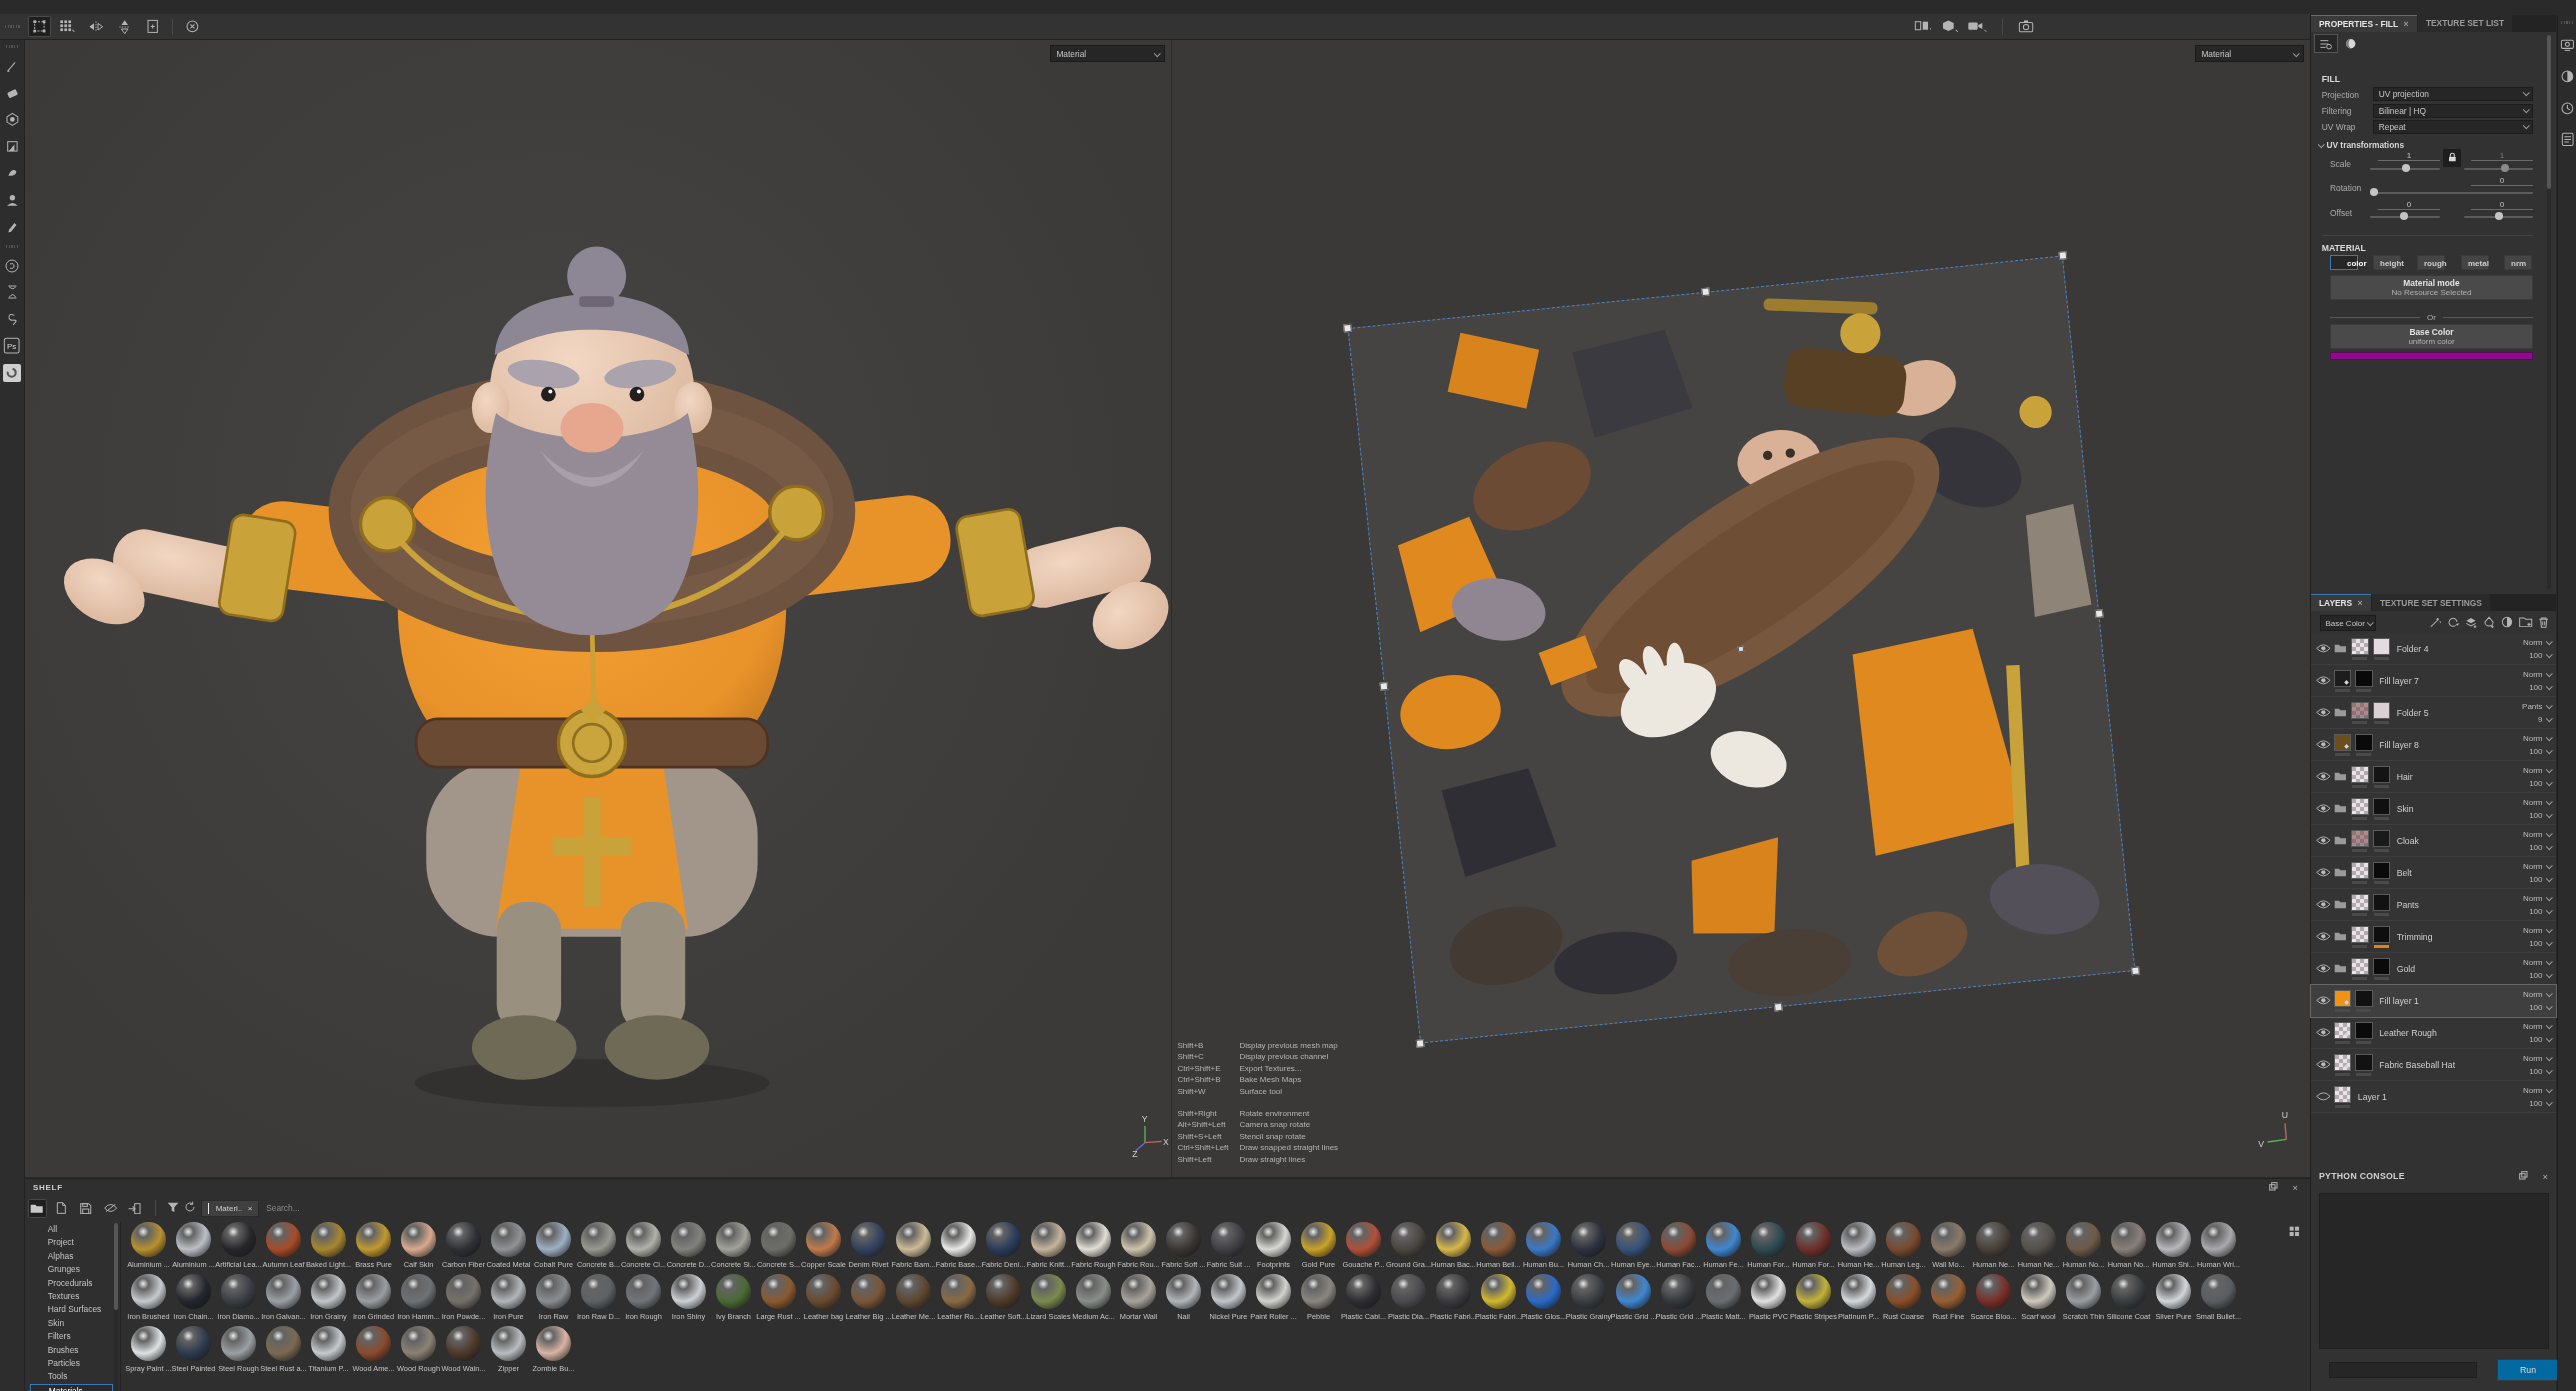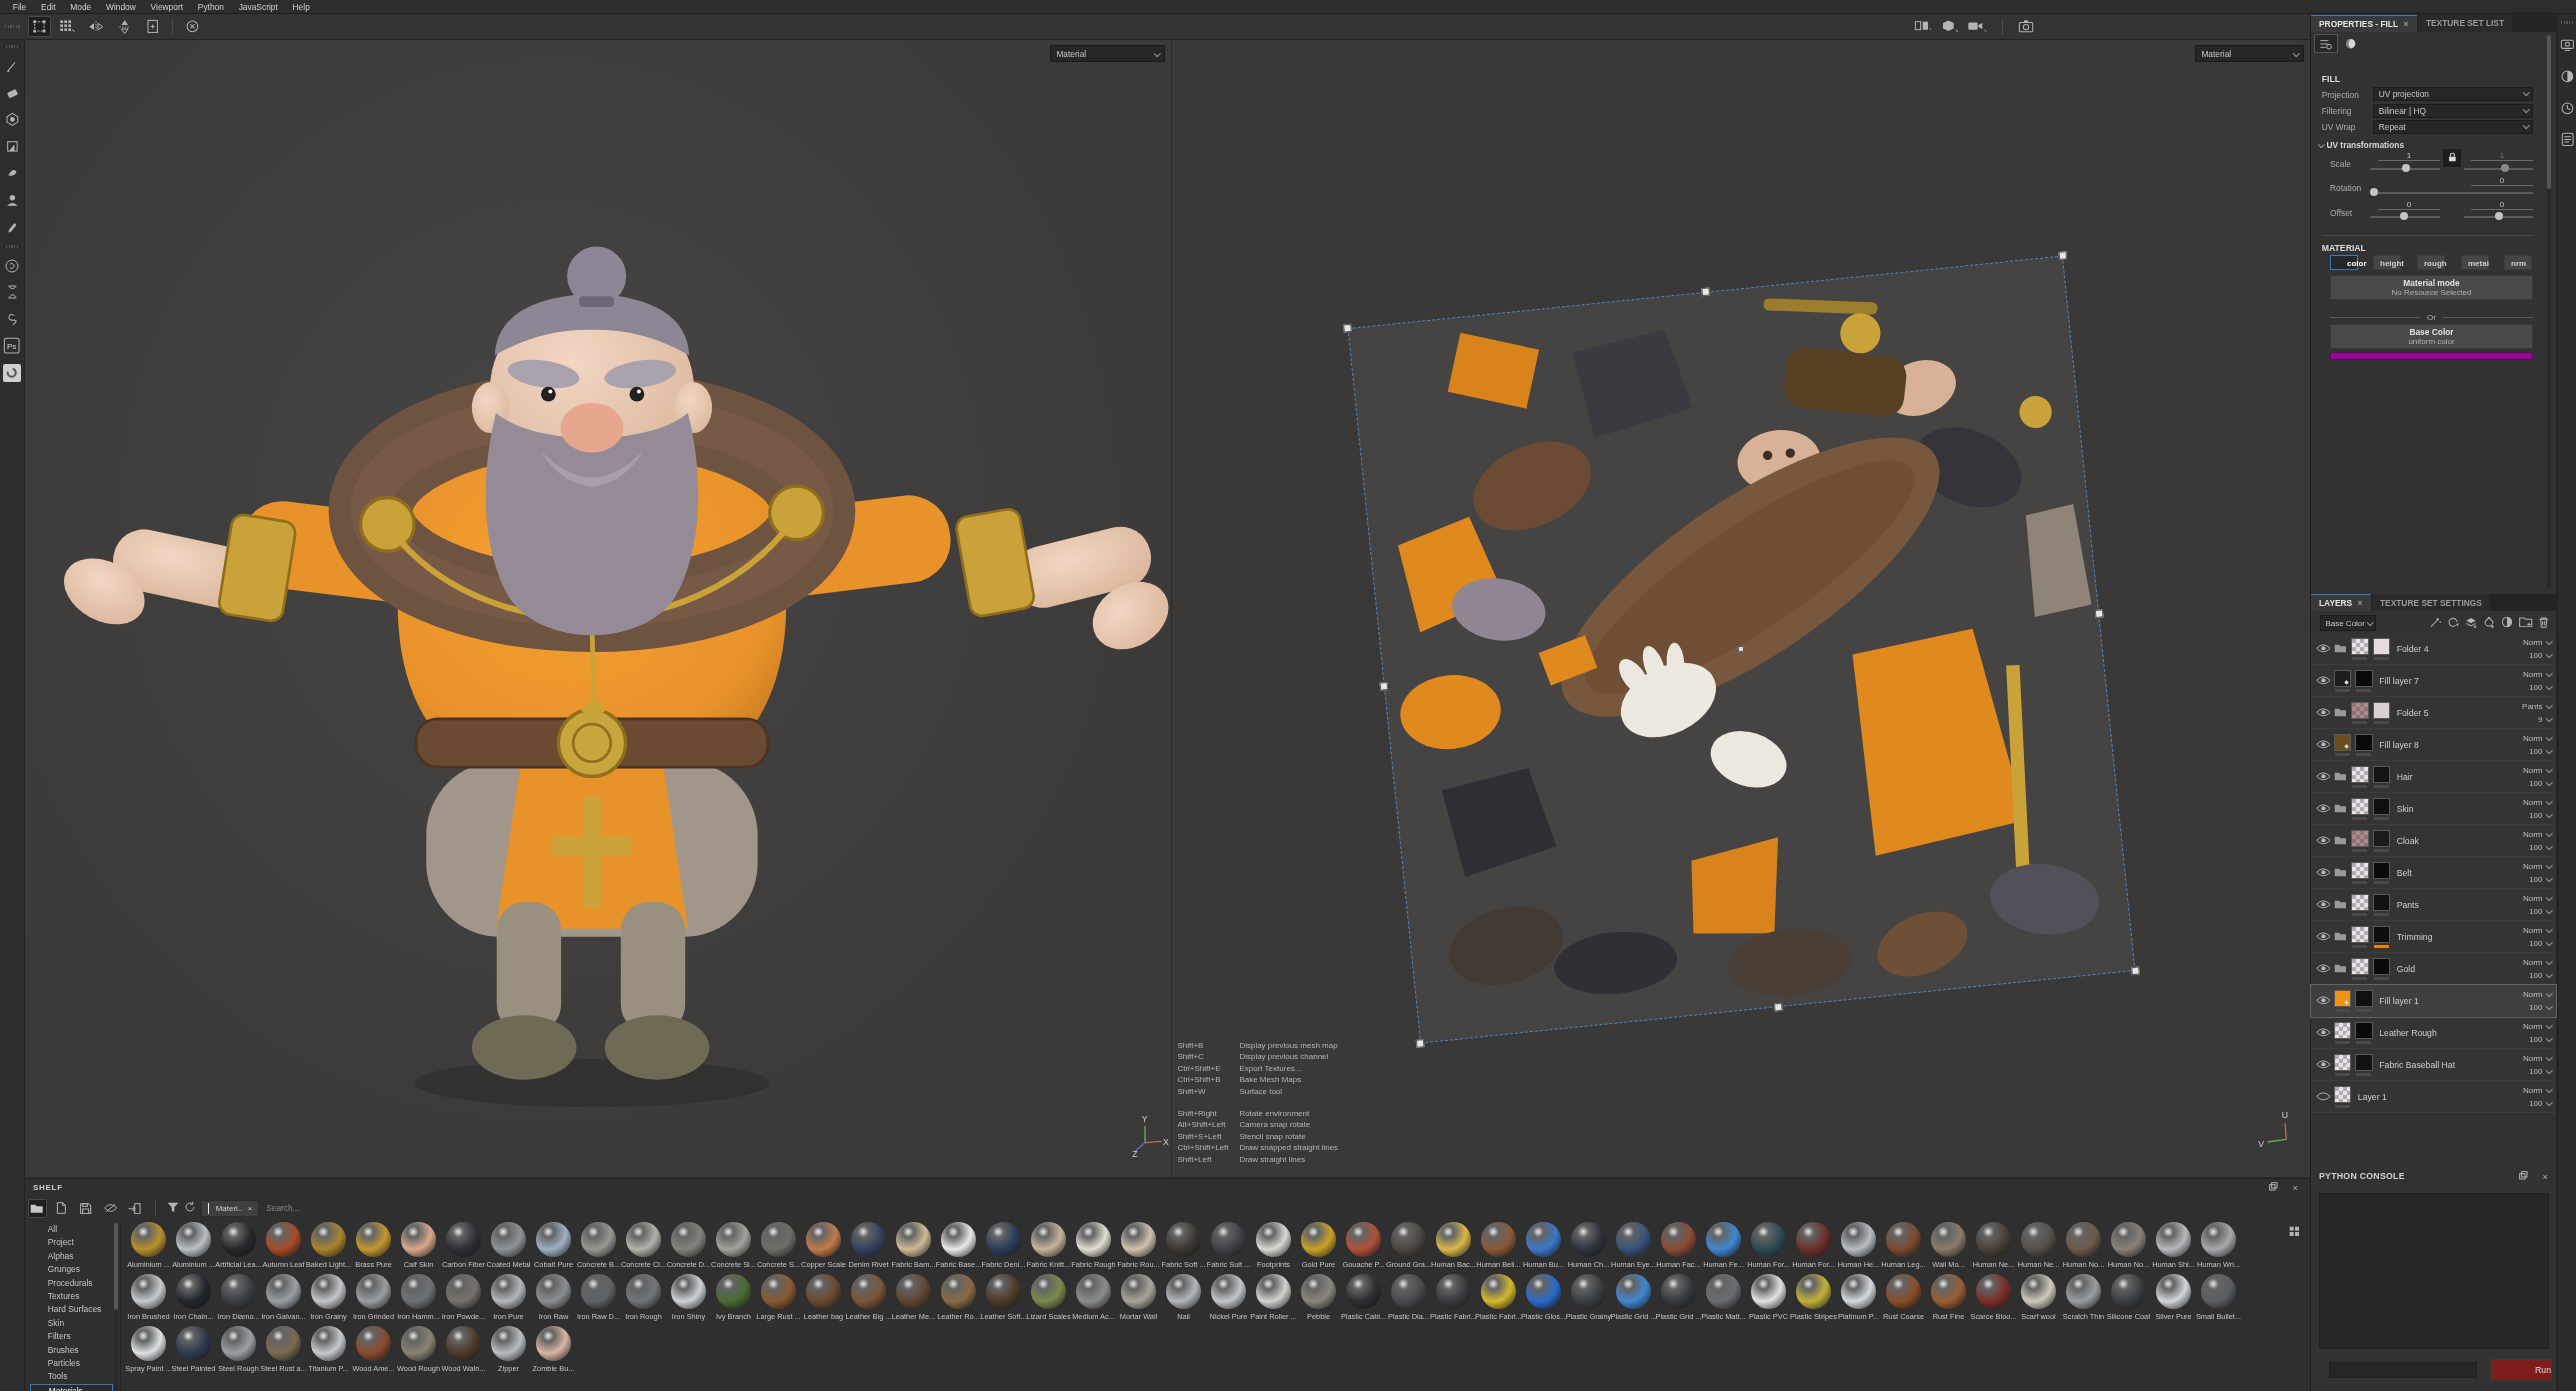--- a/index.html
+++ b/index.html
@@ -80,21 +80,21 @@
   .bar{width:14.8px;height:3.4px;background:#4a4a4a;margin-top:2px;display:block;}
   .lname{font-size:8.7px;color:#d0d0d0;margin-left:2.7px;white-space:nowrap;overflow:hidden;}
   .lright{margin-left:auto;display:flex;flex-direction:column;align-items:flex-end;gap:3.4px;flex:none;}
   .blend{display:flex;align-items:center;gap:3.4px;color:#bdbdbd;font-size:8px;}
   
   #pyconsole .hdr{display:flex;align-items:center;height:20px;padding:0 8px;}
   #pyconsole .hdr .t{font-weight:bold;font-size:8.7px;color:#d2d2d2;letter-spacing:0.3px;}
   .winbtn{margin-left:auto;display:flex;gap:14.8px;color:#b0b0b0;font-size:9.4px;}
   #py-output{position:absolute;left:8px;top:27px;width:230px;height:156px;background:#262626;border:0.7px solid #1f1f1f;}
   #py-input{position:absolute;left:18px;top:196px;width:148px;height:16px;background:#262626;border:0.7px solid #1f1f1f;}
-  #py-run{position:absolute;left:179px;top:193px;width:62px;height:22px;background:#7f1d1d;border:0.7px solid #3a3a3a;color:#dedede;font-size:8.7px;text-align:right;line-height:21px;}
+  #py-run{position:absolute;left:186px;top:193px;width:62px;height:22px;background:#0369a1;border:0.7px solid #3a3a3a;color:#dedede;font-size:8.7px;text-align:center;line-height:21px;}
   
   #shelf{position:absolute;left:25px;top:1178px;width:2285px;height:214px;background:#2f2f2f;border-top:0.7px solid #222;}
   #shelf .hdr{height:16px;display:flex;align-items:center;padding:0 8px;}
   #shelf .hdr .t{font-weight:bold;font-size:8px;color:#cfcfcf;letter-spacing:0.7px;}
   #shelf-toolbar{position:absolute;left:0;top:17.4px;width:2285px;height:24px;display:flex;align-items:center;padding-left:2.7px;gap:5.4px;}
   .sh-btn{width:19px;height:19px;display:flex;align-items:center;justify-content:center;border-radius:1.3px;}
   .sh-btn.active{background:#1f1f1f;border:0.7px solid #484848;}
   .chip{height:17px;background:#3f3f3f;border:0.7px solid #2a2a2a;display:flex;align-items:center;gap:5.4px;padding:0 5.4px;font-size:8px;color:#d0d0d0;}
   .chip::before{content:"";width:1.3px;height:11.4px;background:#e8e8e8;margin-right:1.3px;}
   #shelf-search{background:transparent;border:none;outline:none;color:#c8c8c8;font-size:8.4px;width:161px;}
@@ -110,31 +110,20 @@
   .mname{font-size:7.4px;color:#c6c6c6;margin-top:2.7px;white-space:nowrap;}
   #grid-toggle{position:absolute;left:2264px;top:47px;}
   
   #rightstrip{position:absolute;left:2557px;top:14.8px;width:19.5px;height:1377px;background:#2b2b2b;border-left:0.7px solid #1e1e1e;display:flex;flex-direction:column;align-items:center;padding-top:6.7px;gap:14.8px;}
 </style>
 </head>
 <body>
 
 <div id="root">
 
-  <div id="menubar">
-
-  <span class="menu-item">File</span>
-      <span class="menu-item">Edit</span>
-      <span class="menu-item">Mode</span>
-      <span class="menu-item">Window</span>
-      <span class="menu-item">Viewport</span>
-      <span class="menu-item">Python</span>
-      <span class="menu-item">JavaScript</span>
-      <span class="menu-item">Help</span>
-    </div>
 
   <div id="toolbar">
     <div class="tb-handle">
         <div class="dots"></div>
       </div>
     <div class="tb-btn active">
       <svg width="14.8" height="14.8" viewBox="0 0 22 22">
           <rect x="4" y="4" width="14" height="14" class="ico" stroke-dasharray="3 2"></rect>
           <rect x="2" y="2" width="4" height="4" class="ico-f"></rect>
           <rect x="16" y="2" width="4" height="4" class="ico-f"></rect>

